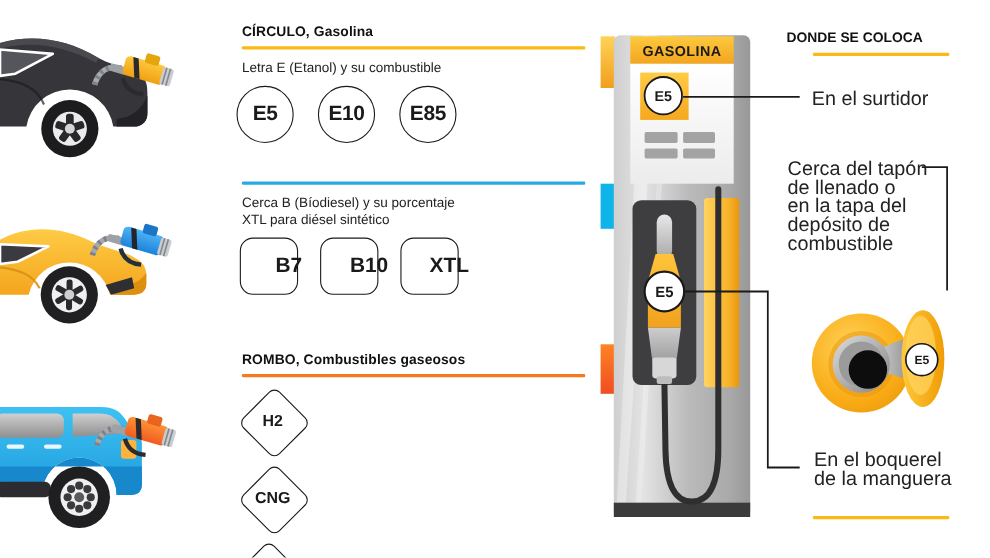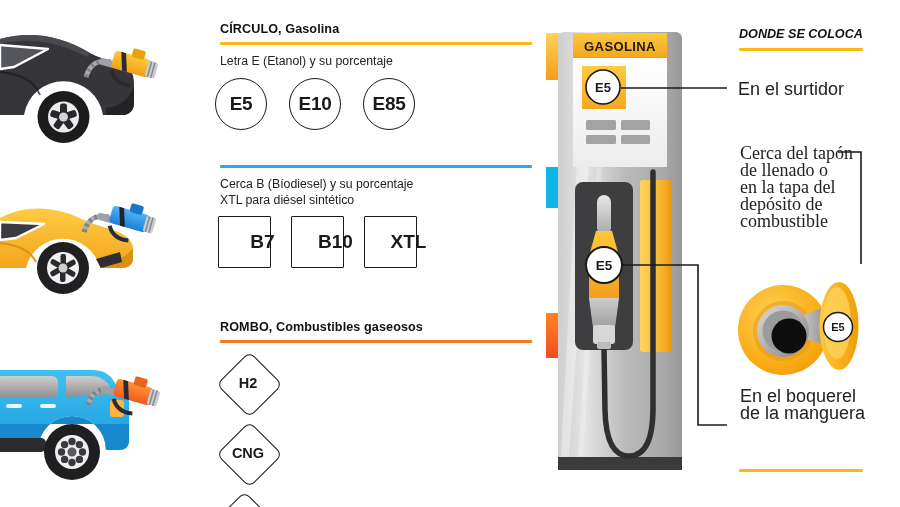--- a/index.html
+++ b/index.html
@@ -17,36 +17,36 @@
   .rule-cyan{background:#29ABE2;}
   .rule-orange{background:#F4791F;}
   .sec-desc{margin:8px 0 0 0;font-size:12.3px;line-height:16px;color:#222;white-space:pre-line;}
   .badge-row{display:flex;margin-top:9px;}
   .row-circles{gap:22px;margin-left:-5px;}
   .row-squares{gap:20px;margin-left:-2px;margin-top:8px;}
   .row-diamonds{gap:6px;margin-left:-4px;margin-top:8px;flex-direction:column;}
   .badge-circle{width:52px;height:52px;border:1.7px solid #1a1a1a;border-radius:50%;
                 display:flex;align-items:center;justify-content:center;
                 font-weight:bold;font-size:19px;letter-spacing:-.3px;box-sizing:border-box;background:#fff;}
-  .badge-square{width:53px;height:52px;border:1.7px solid #1a1a1a;border-radius:1px;
+  .badge-square{width:53px;height:52px;border:1.7px solid #1a1a1a;border-radius:12px;
                 display:flex;align-items:center;justify-content:center;
                 font-weight:bold;font-size:19px;box-sizing:border-box;background:#fff;padding-left:36px;}
   .badge-diamond{position:relative;width:64px;height:64px;}
   .badge-diamond:last-child{margin-left:-5px;}
   .diamond-shape{position:absolute;left:9.5px;top:9.5px;width:45px;height:45px;
                  border:1.7px solid #1a1a1a;border-radius:7px;transform:rotate(45deg);background:#fff;}
   .diamond-label{position:absolute;inset:0;display:flex;align-items:center;justify-content:center;
                  font-weight:bold;font-size:14.5px;}
   
-  .donde-title{position:absolute;left:739px;top:27px;margin:0;font-size:12.6px;font-weight:bold;color:#111;font-style:italic;}
+  .donde-title{position:absolute;left:715px;top:27px;margin:0;font-size:12.6px;font-weight:bold;color:#111;}
   .donde-rule{position:absolute;left:739px;top:48px;width:124px;height:3px;background:#FDB913;border-radius:1px;}
   .annot{position:absolute;font-size:18px;line-height:17px;color:#222;white-space:pre-line;}
   .annot-surtidor{left:738px;top:81px;}
-  .annot-tapon{left:740px;top:145px;font-family:Liberation Serif, serif;}
-  .annot-boquerel{left:740px;top:388px;}
+  .annot-tapon{left:716px;top:145px;}
+  .annot-boquerel{left:740px;top:410px;}
   .bottom-rule{position:absolute;left:739px;top:469px;width:124px;height:3px;background:#FDB913;border-radius:1px;}
   
   svg{display:block;}
   svg text{font-family:"Liberation Sans",sans-serif;font-weight:bold;fill:#1a1a1a;}
 </style>
 </head>
 <body>
 
 <div class="canvas">
 
@@ -191,21 +191,21 @@
         <path d="M119,20 l6,18 h5 l-6,-18 Z" fill="#2B2B2F"></path>
         <rect x="148" y="21" width="10" height="16" rx="2" fill="#C9CCD0"></rect>
         <path d="M151,21 v16 M154.5,21 v16" stroke="#85888C" stroke-width="1.5"></path>
       </g>
     </g>
   </svg>
 
   <section class="fuel-section sec-circle">
     <h3 class="sec-title">CÍRCULO, Gasolina</h3>
     <div class="rule rule-yellow"></div>
-    <p class="sec-desc">Letra E (Etanol) y su porcentaje</p>
+    <p class="sec-desc">Letra E (Etanol) y su combustible</p>
     <div class="badge-row row-circles">
       <div class="badge-circle">
           <span>E5</span>
         </div>
       <div class="badge-circle">
           <span>E10</span>
         </div>
       <div class="badge-circle">
           <span>E85</span>
         </div>

